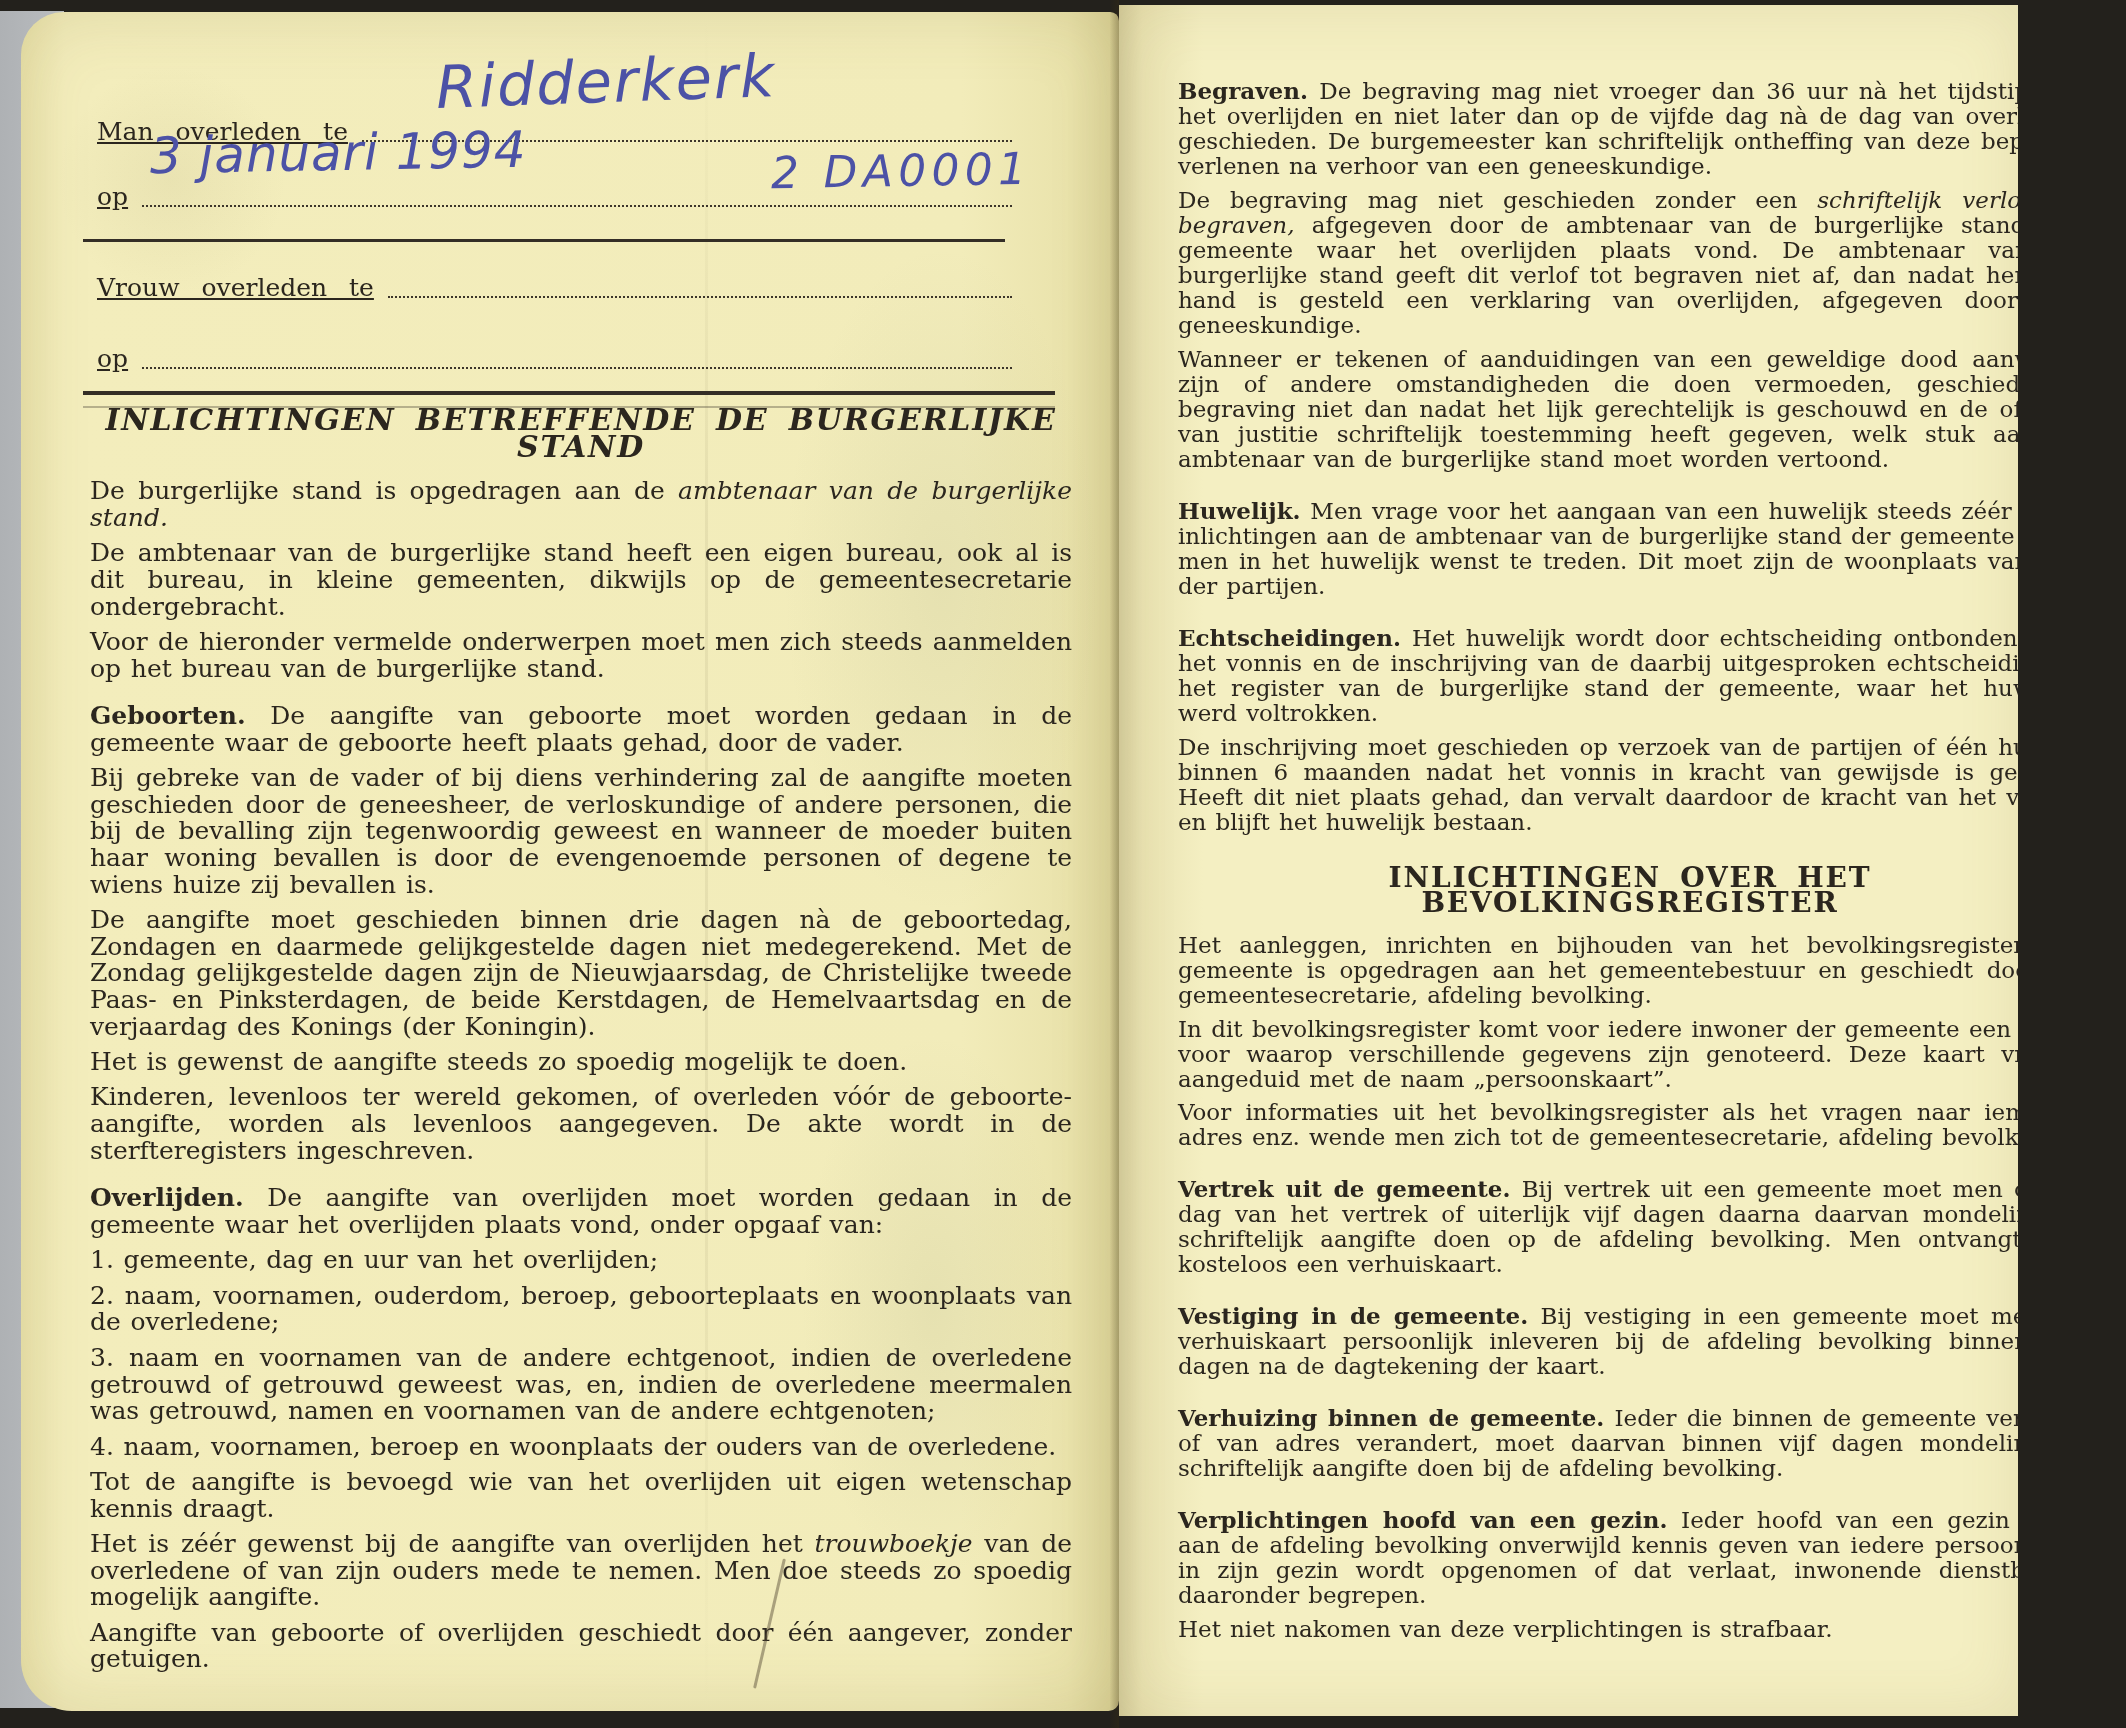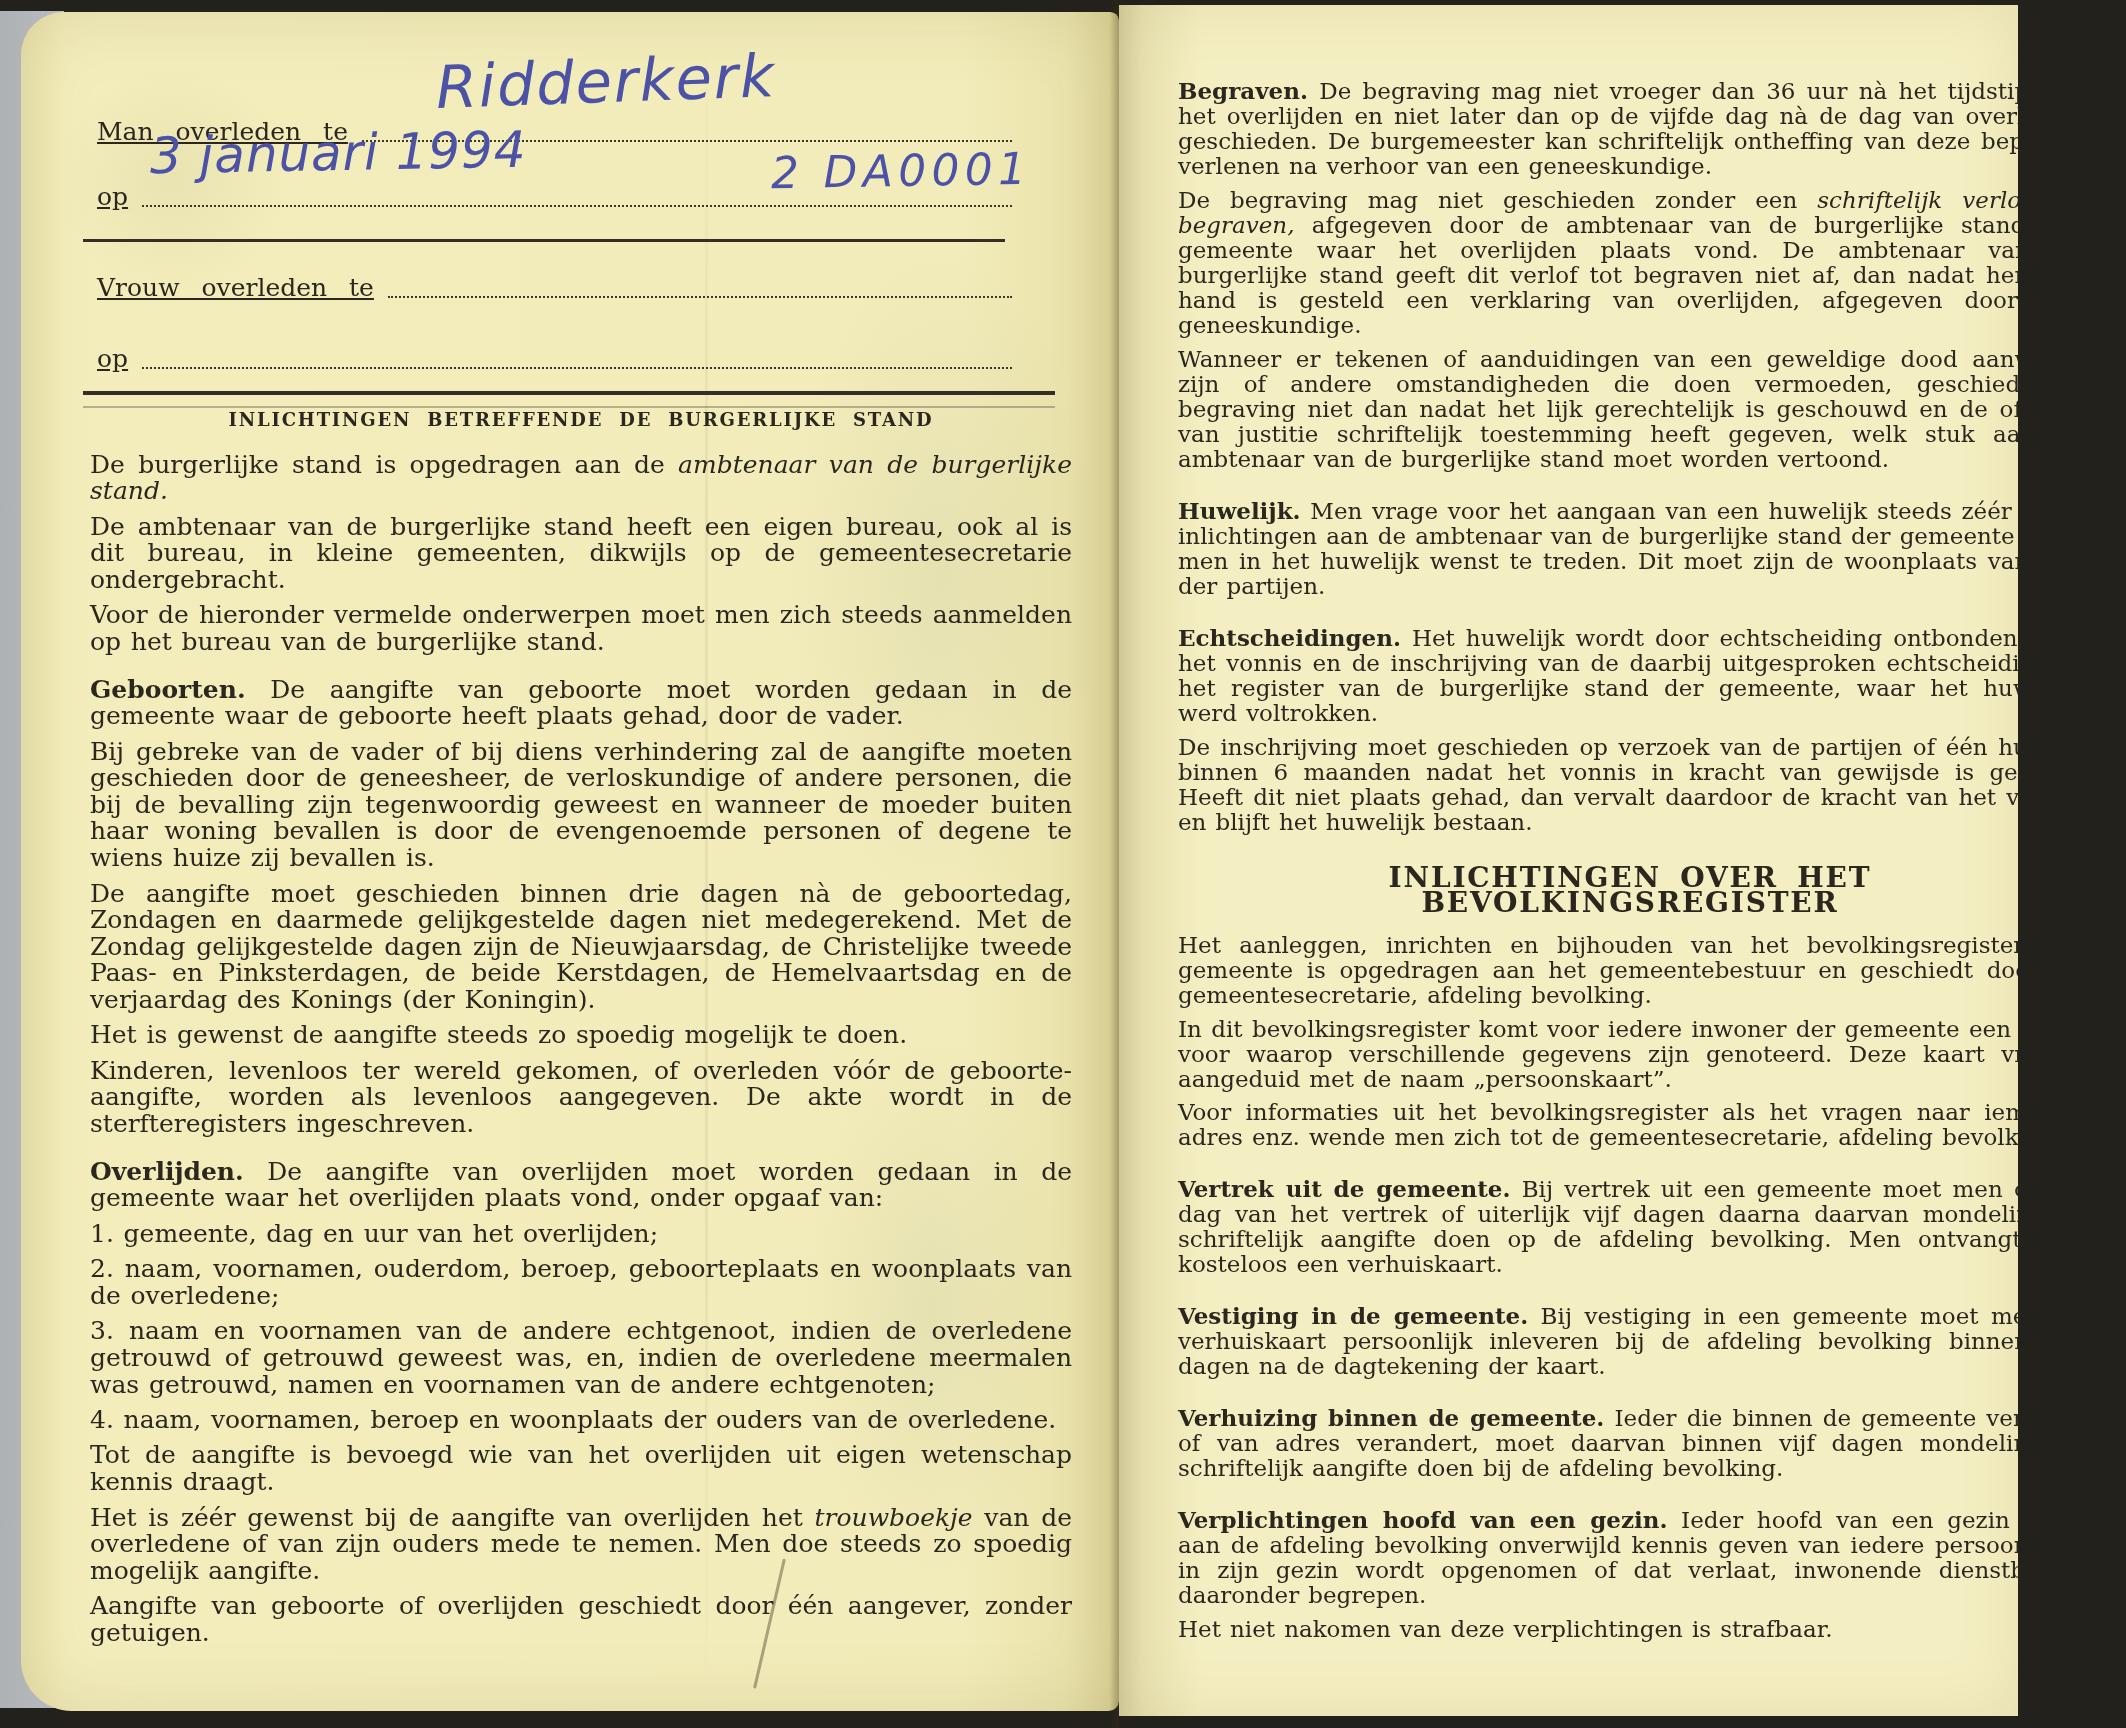--- a/index.html
+++ b/index.html
@@ -50,21 +50,21 @@
   .col { position:absolute; color:#2b261e; text-align:justify; }
   .col-left  { left:69px;  top:395px; width:982px; font-size:25px; line-height:26.6px; }
   .col-right { left:59px;  top:73px;  width:904px; font-size:23px; line-height:25px; }
   .blk { margin:0 0 8.9px; word-spacing:1.8px; }
   .blk.section { margin-top:21px; }
   .col-right .blk.section { margin-top:26px; }
   .blk.heading {
     text-align:center; font-weight:700; letter-spacing:1.8px; word-spacing:8px;
     margin:19.5px 0 17.7px;
   }
-  .col-left .blk.heading { font-size:18px; }
+  .col-left .blk.heading { font-size:30px;font-style:italic; }
   .col-right .blk.heading { font-size:28px; margin-top:30px; }
   .col > .blk:first-child { margin-top:0; }
   .run-b { font-weight:700; }
   .run-i { font-style:italic; }
   
   .ghost {
     position:absolute; pointer-events:none;
     background:radial-gradient(ellipse at center, rgba(140,145,105,.12), rgba(140,145,105,0) 70%);
   }
   .g1 { right:17.7px; top:231px;  width:319px; height:674px; }

